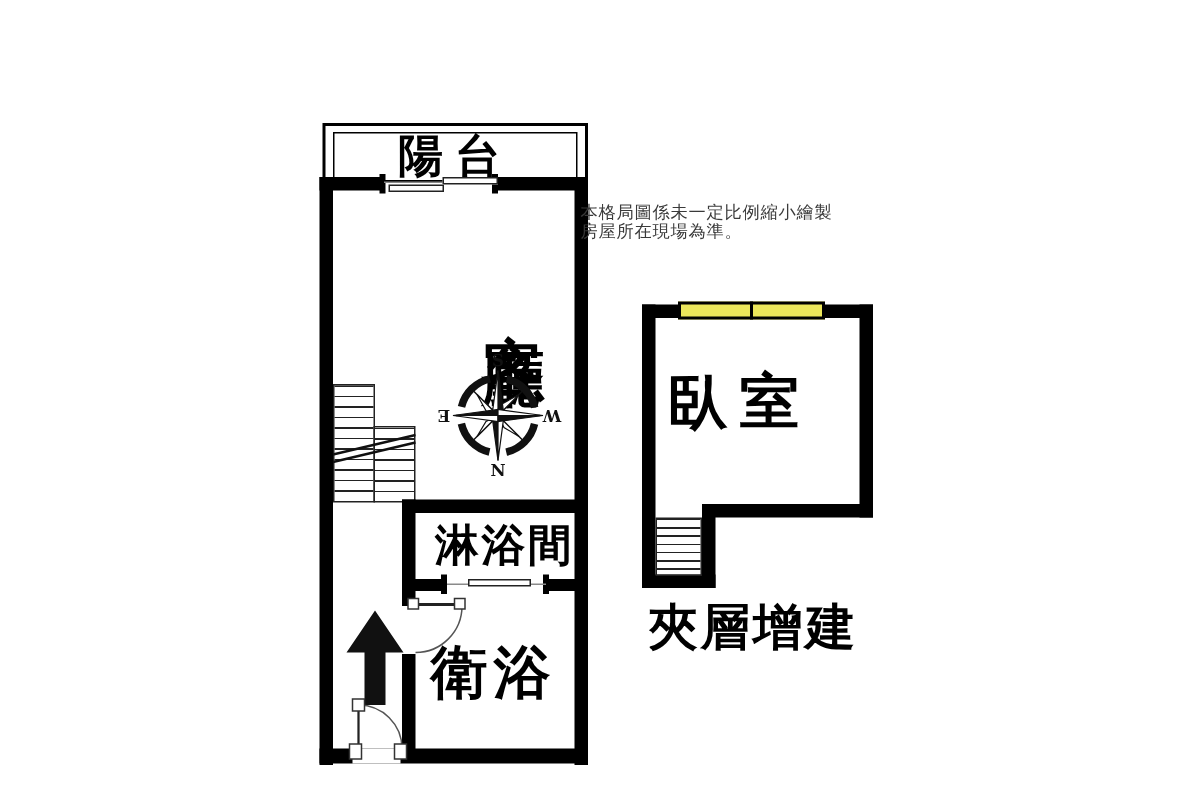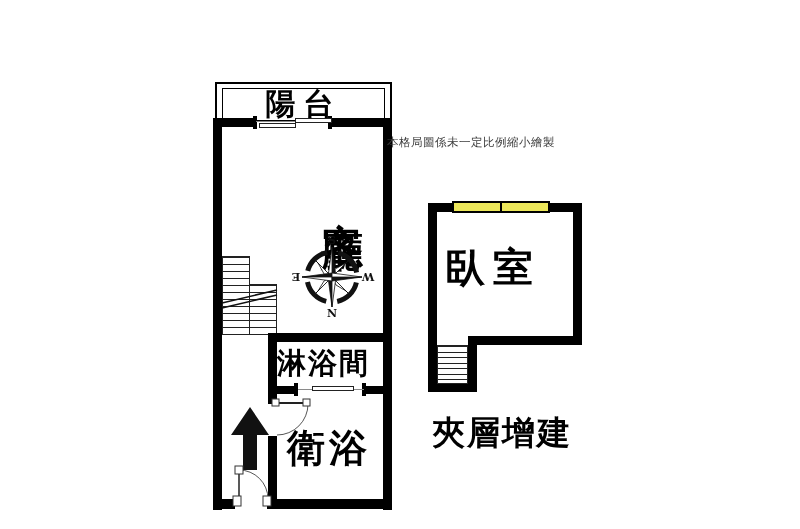--- a/index.html
+++ b/index.html
@@ -56,21 +56,21 @@
   <div class="wall" style="left:268px;top:436px;width:9px;height:72px;"></div>
 
   <div class="wall" style="left:268px;top:333px;width:124px;height:9px;"></div>
   <div class="wall" style="left:268px;top:386px;width:28px;height:8px;"></div>
   <div class="cap" style="left:294px;top:383px;width:4px;height:13px;"></div>
   <div class="wall" style="left:364px;top:386px;width:28px;height:8px;"></div>
   <div class="cap" style="left:362px;top:383px;width:4px;height:13px;"></div>
   <div class="thinline" style="left:298px;top:389px;width:66px;height:1px;"></div>
   <div class="panel" style="left:312px;top:386px;width:42px;height:5px;"></div>
 
-  <div class="room-label" style="left:251px;top:344px;width:145px;font-size:29px;letter-spacing:2px;">淋浴間</div>
+  <div class="room-label" style="left:264px;top:344px;width:145px;font-size:29px;letter-spacing:2px;">淋浴間</div>
 
   <svg style="left:268px;top:396px;" width="50" height="45" viewBox="0 0 50 45">
     <path d="M 40 8 A 31 31 0 0 1 9 39" fill="none" stroke="#555" stroke-width="1"></path>
     <line x1="9" y1="7" x2="40" y2="7" stroke="#222" stroke-width="2"></line>
     <rect x="4" y="3" width="7" height="7" fill="#fff" stroke="#333" stroke-width="1"></rect>
     <rect x="35" y="3" width="7" height="7" fill="#fff" stroke="#333" stroke-width="1"></rect>
   </svg>
 
   <div class="room-label" style="left:277px;top:423px;width:104px;font-size:38px;letter-spacing:4px;">衛浴</div>
 
@@ -133,19 +133,20 @@
   <div class="wall" style="left:468px;top:336px;width:9px;height:56px;"></div>
   <div class="wall" style="left:428px;top:383px;width:49px;height:9px;"></div>
 
   <div class="window" style="left:452px;top:201px;width:98px;height:12px;"></div>
   <div class="window-divider" style="left:500px;top:201px;width:2px;height:12px;"></div>
 
   <div class="room-label" style="left:437px;top:240px;width:112px;font-size:40px;letter-spacing:8px;">臥室</div>
 
   <div class="stairs fine" style="left:437px;top:345px;width:31px;height:39px;"></div>
 
-  <div class="room-label" style="left:427px;top:411px;width:150px;font-size:33px;letter-spacing:2px;">夾層增建</div>
+  <div class="room-label" style="left:427px;top:396px;width:150px;font-size:33px;letter-spacing:2px;">夾層增建</div>
 
   <div class="disclaimer" style="left:387px;top:136px;width:185px;">
     <div>本格局圖係未一定比例縮小繪製</div>
+    <div>房屋所在現場為準。</div>
   </div>
 
 </div>
 
 </body></html>

